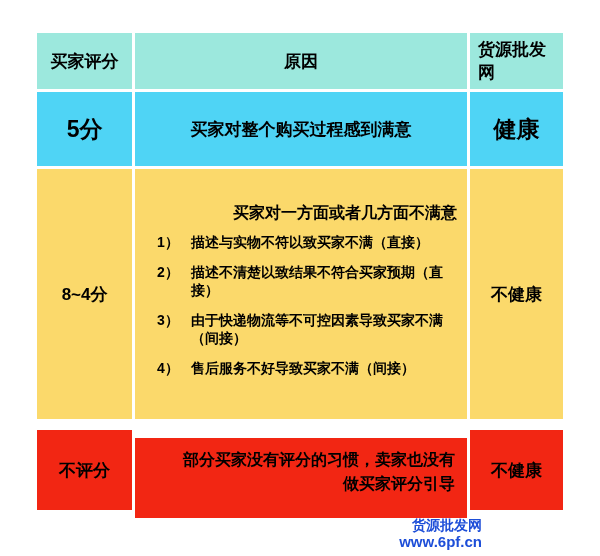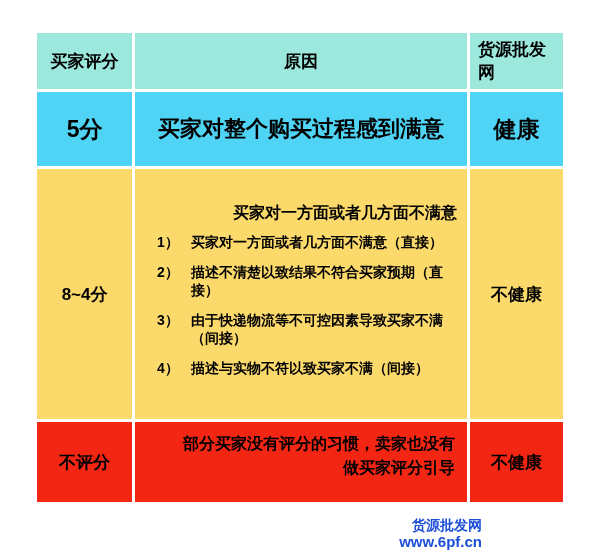--- a/index.html
+++ b/index.html
@@ -61,21 +61,21 @@
     background: #9ce8dd;
     height: 56px;
     font-size: 17px;
   }
   
   .r1-score, .r1-reason, .r1-health {
     background: #4fd4f5;
     height: 74px;
     font-size: 23px;
   }
-  .r1-reason { font-size: 22px; text-align: right; }
+  .r1-reason { font-size: 17px; text-align: right; }
   
   .r2-score, .r2-reason, .r2-health {
     background: #fbd96b;
     height: 250px;
     font-size: 17px;
   }
   .r2-reason {
     align-items: flex-start;
     justify-content: flex-start;
     padding: 34px 10px 10px 22px;
@@ -83,20 +83,21 @@
   
   .r3-score, .r3-reason, .r3-health {
     background: #f22613;
     height: 80px;
     font-size: 17px;
   }
   .r3-reason {
     align-items: flex-start;
     justify-content: center;
     padding: 10px 12px 10px 22px;
+    margin-top: 16px;
   }
   .reason-title {
     font-size: 16px;
     font-weight: bold;
     margin-bottom: 10px;
   }
   .reason-list {
     margin: 0;
     padding: 0;
     list-style: none;
@@ -169,33 +170,33 @@
       <tr>
         <td class="col-score">
           <div class="cell r2-score">8~4分</div>
         </td>
         <td class="col-reason">
           <div class="cell r2-reason left">
             <div class="reason-title">买家对一方面或者几方面不满意</div>
             <ul class="reason-list">
               <li>
                 <span class="num">1）</span>
-                <span>买家对一方面或者几方面不满意（直接）</span>
+                <span>描述与实物不符以致买家不满（直接）</span>
               </li>
               <li>
                 <span class="num">2）</span>
                 <span>描述不清楚以致结果不符合买家预期（直接）</span>
               </li>
               <li>
                 <span class="num">3）</span>
                 <span>由于快递物流等不可控因素导致买家不满（间接）</span>
               </li>
               <li>
                 <span class="num">4）</span>
-                <span>描述与实物不符以致买家不满（间接）</span>
+                <span>售后服务不好导致买家不满（间接）</span>
               </li>
             </ul>
           </div>
         </td>
         <td class="col-health">
           <div class="cell r2-health">不健康</div>
         </td>
       </tr>
 
       <tr>

